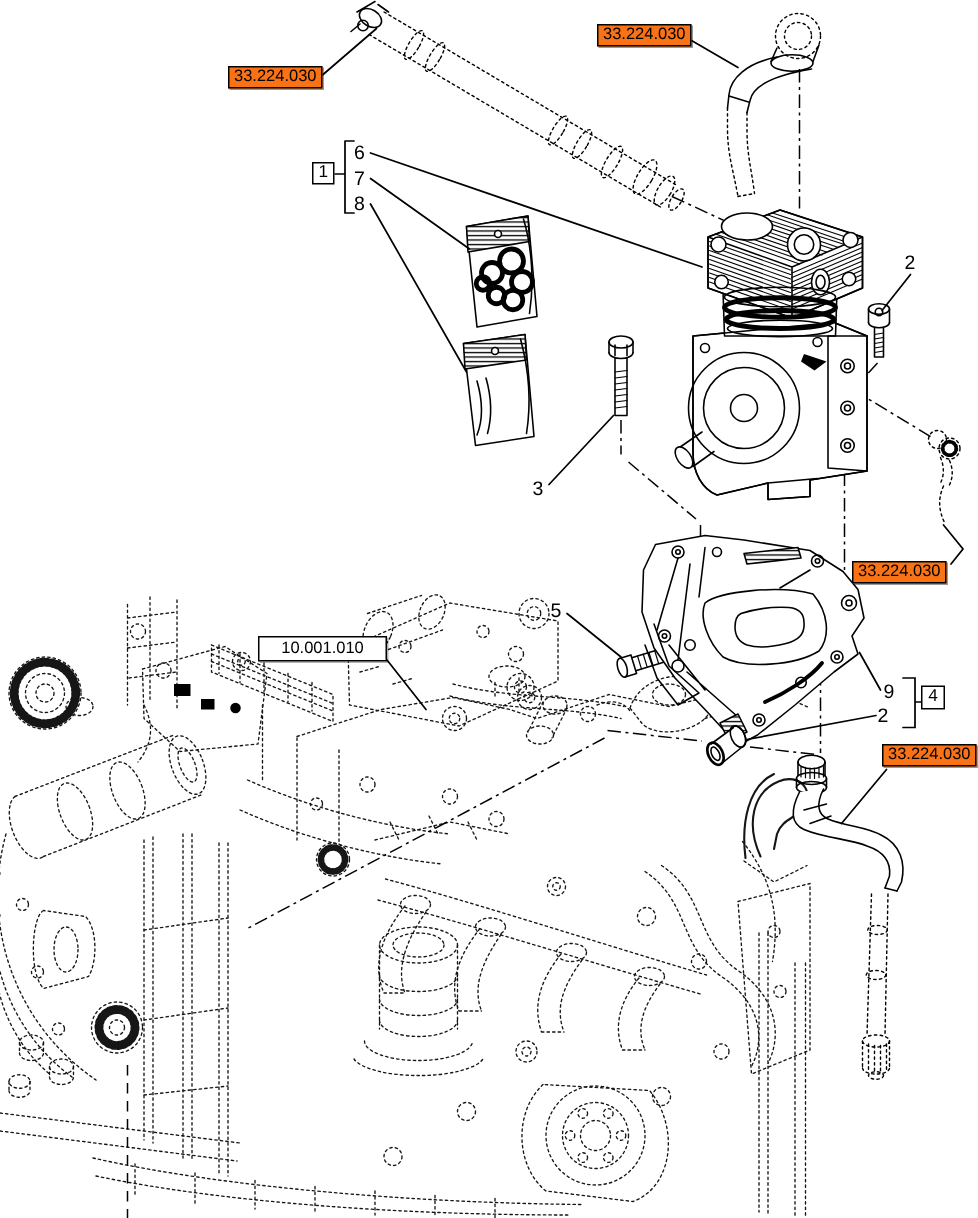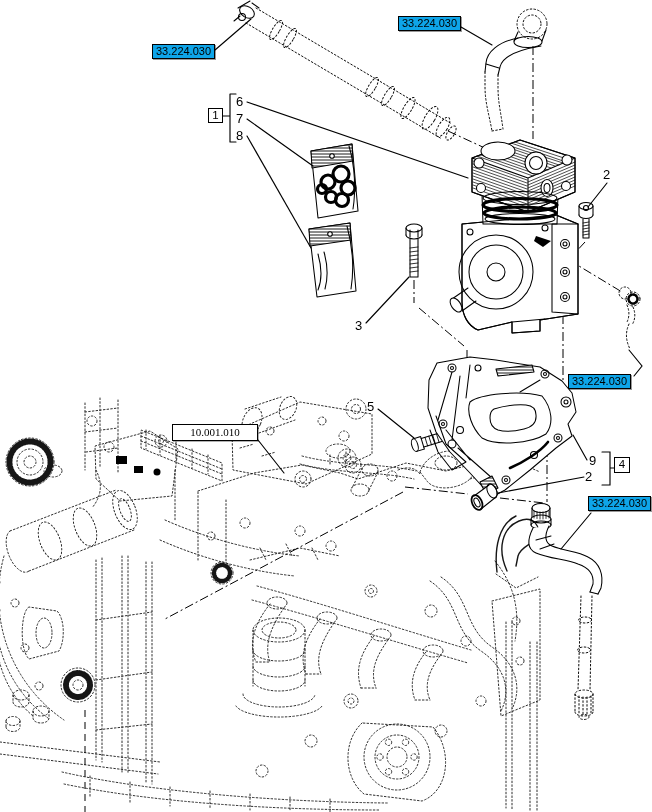--- a/index.html
+++ b/index.html
@@ -16,21 +16,21 @@
   .fg{stroke:#000;fill:none;stroke-width:1.05;stroke-linecap:round;stroke-linejoin:round;}
   .fg .dt{stroke-dasharray:1.6 2.2;stroke-width:.95;}
   .fg .wf{fill:#fff;}
   .fg .ring{stroke-width:3.2;}
   .fg .thk{stroke-width:2.6;}
 
   .ld{stroke:#000;fill:none;stroke-width:1.15;stroke-linecap:round;}
   .dd{stroke:#000;fill:none;stroke-width:1;stroke-dasharray:9 3 2 3;}
   .dsh{stroke:#000;fill:none;stroke-width:1;stroke-dasharray:7 5;}
 
-  .ref-box{position:absolute;box-sizing:border-box;background:#0ea5e9;border:1px solid #000;
+  .ref-box{position:absolute;box-sizing:border-box;background:#f97316;border:1px solid #000;
            box-shadow:1px 1px 0 rgba(0,0,0,.4);display:flex;align-items:center;justify-content:center;
            font-size:11px;line-height:1;white-space:nowrap;cursor:pointer;}
   .ref-box.white{background:#fff;box-shadow:1px 1px 0 rgba(0,0,0,.3);}
   .num-box{position:absolute;box-sizing:border-box;background:#fff;border:1px solid #000;
            display:flex;align-items:center;justify-content:center;font-size:11.5px;line-height:1;}
   .num{position:absolute;font-size:13px;line-height:1;}
 </style>
 </head>
 <body>
 
@@ -412,21 +412,21 @@
 </svg>
 
 <div class="ref-box" style="left:152px;top:44px;width:63px;height:15px;">33.224.030</div>
 
 <div class="ref-box" style="left:398px;top:16px;width:63px;height:15px;">33.224.030</div>
 
 <div class="ref-box" style="left:568px;top:374px;width:63px;height:15px;">33.224.030</div>
 
 <div class="ref-box" style="left:588px;top:496px;width:63px;height:15px;">33.224.030</div>
 
-<div class="ref-box white" style="left:172px;top:424px;width:86px;height:17px;font-family:Liberation Serif, serif;">10.001.010</div>
+<div class="ref-box white" style="left:172px;top:424px;width:86px;height:17px;">10.001.010</div>
 
 <div class="num-box" style="left:208px;top:108px;width:15px;height:15px;">1</div>
 
 <div class="num-box" style="left:614px;top:457px;width:16px;height:16px;">4</div>
 
 <div class="num" style="left:603px;top:168px;">2</div>
 <div class="num" style="left:355px;top:319px;">3</div>
 <div class="num" style="left:367px;top:400px;">5</div>
 <div class="num" style="left:236px;top:95px;">6</div>
 <div class="num" style="left:236px;top:112px;">7</div>

